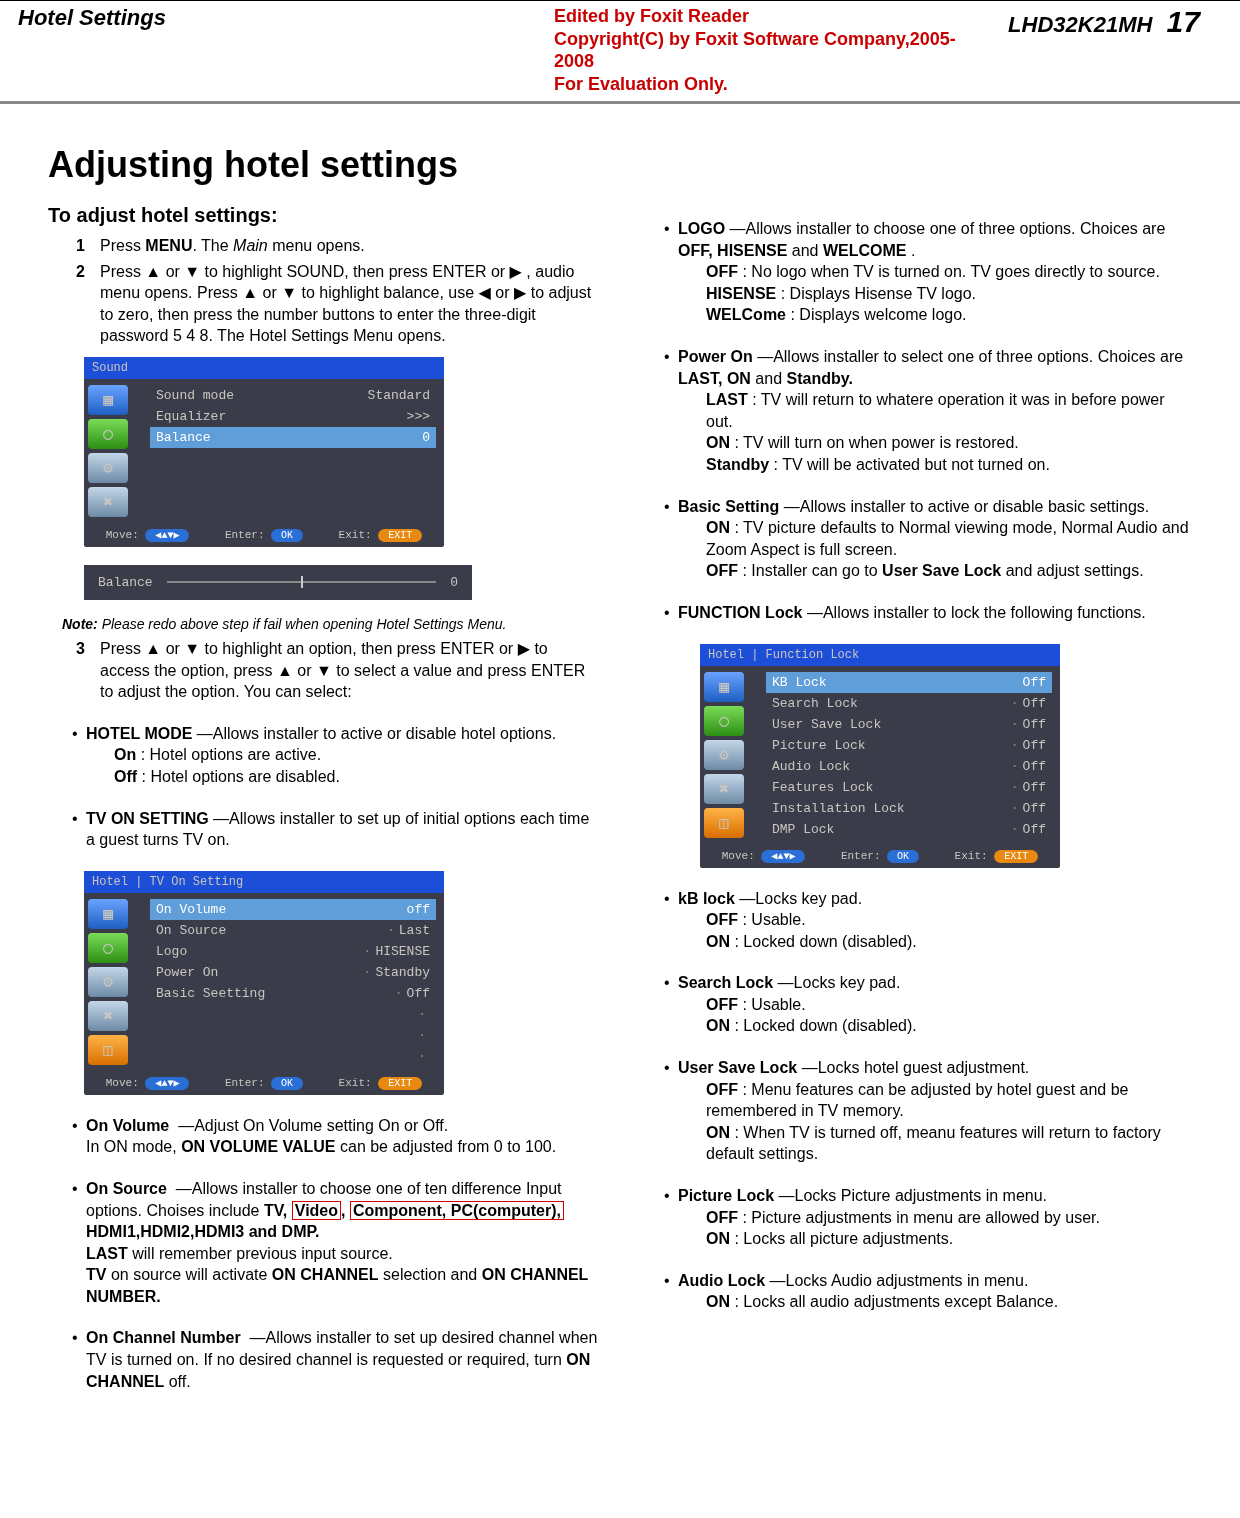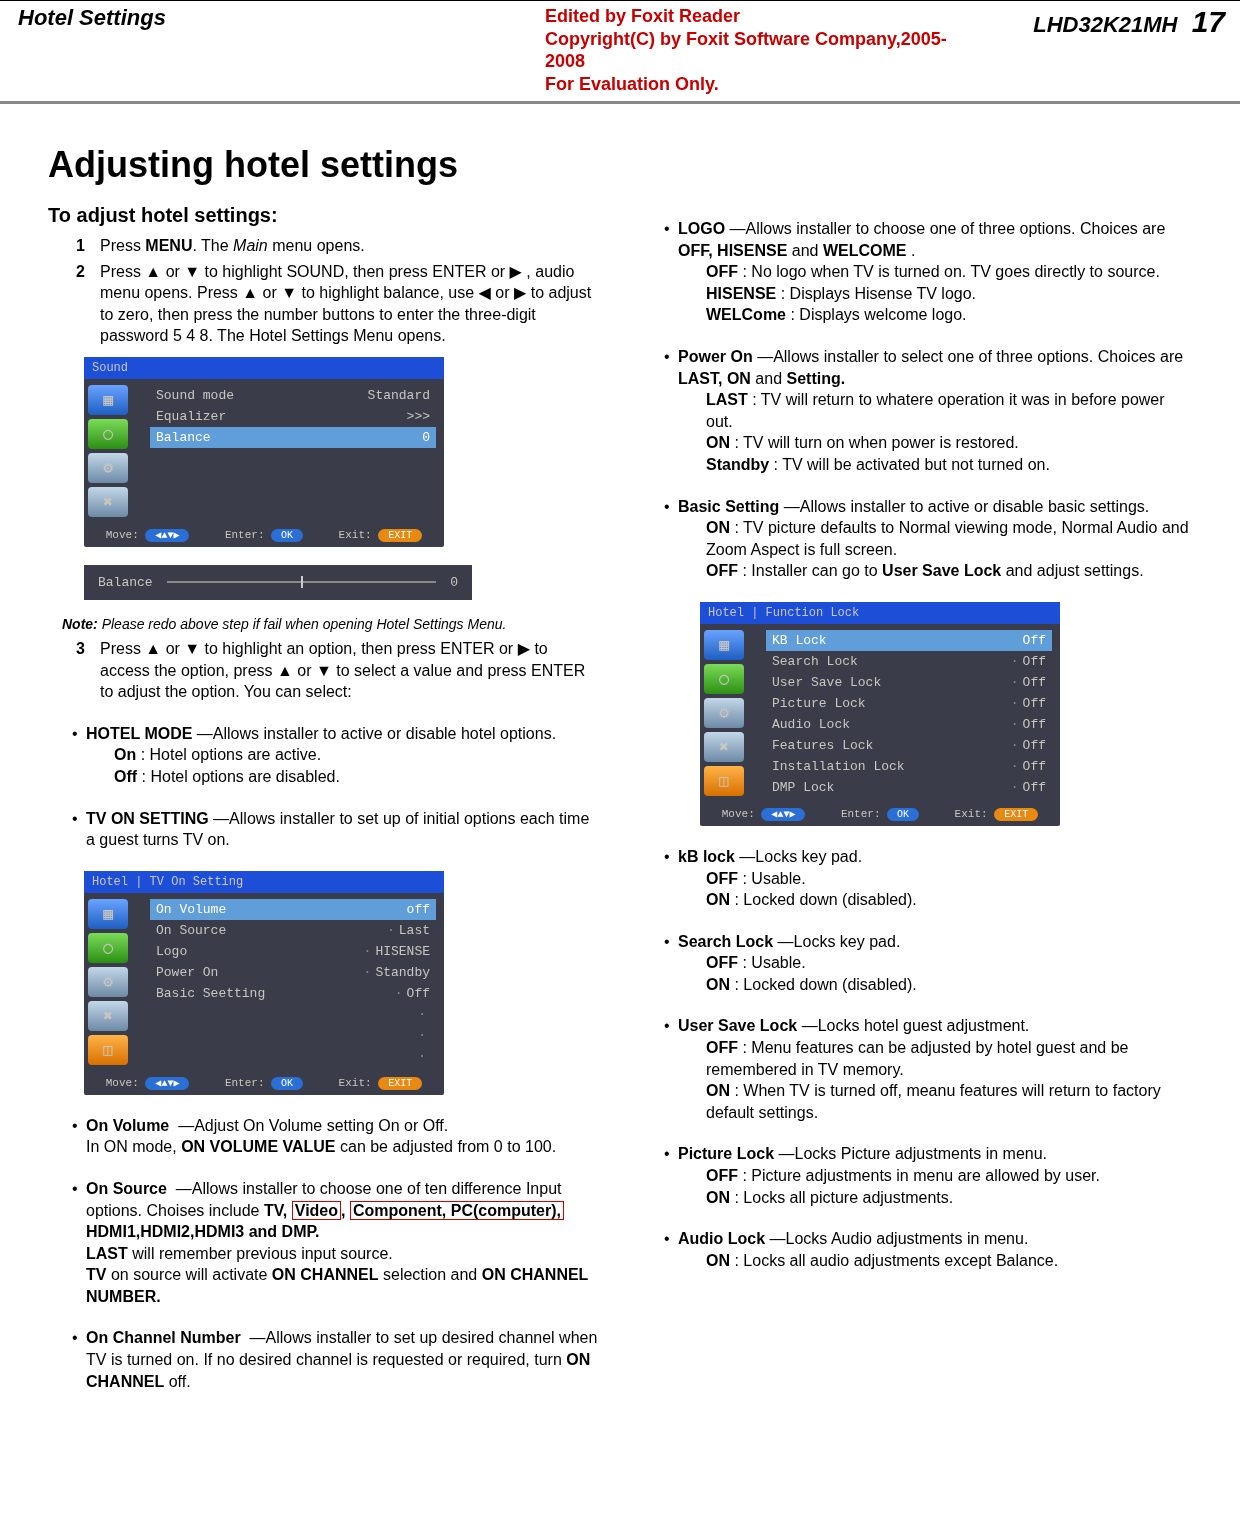--- a/index.html
+++ b/index.html
@@ -1,21 +1,21 @@
 <!DOCTYPE html>
 <html><head>
 <meta charset="utf-8">
 <style>
   body{margin:0;padding:0;font-family:"Myriad Pro","Segoe UI",Arial,sans-serif;background:#fff;color:#000;width:1240px}
   .page{padding:0 48px 40px 48px}
   .topband{border-top:1px solid #000}
   .header-row{display:flex;align-items:flex-start;padding:4px 0 2px 0;font-style:italic;font-weight:bold}
   .header-left{flex:1;font-size:22px;padding-left:18px}
   .header-center{flex:0 0 420px;font-size:18px;color:#c80000;font-style:normal;font-weight:bold;line-height:1.25}
-  .header-right{flex:0 0 260px;text-align:right;font-size:22px;padding-right:15px}
+  .header-right{flex:0 0 260px;text-align:center;font-size:22px;padding-right:6px}
   .header-right .pg{font-size:30px;font-weight:900;margin-left:8px}
   .midrule{border-top:3px solid #888;margin:4px 0 40px 0}
   h1{font-size:36px;font-weight:800;margin:20px 0 12px 0}
   .cols{display:flex;gap:40px}
   .col{flex:1;min-width:0}
   .intro{font-weight:700;font-size:20px;margin:6px 0 8px 0}
   ol.steps{list-style:none;padding:0;margin:0 0 0 28px}
   ol.steps>li{position:relative;padding-left:24px;margin:4px 0;font-size:16px;line-height:1.35}
   ol.steps>li>.num{position:absolute;left:0;font-weight:800}
   .osd{background:#3a3d49;color:#c9c6c0;font-family:"Courier New",monospace;font-size:13px;margin:10px 0 18px 36px;width:360px;border-radius:2px;position:relative}
@@ -190,29 +190,30 @@
       </ul>
     </div>
 
     <div class="col">
       <ul class="opts">
         <li><b>LOGO</b>  —Allows installer to choose one of three options. Choices are <b>OFF, HISENSE</b>  and <b>WELCOME</b>  .
           <div class="sub"><b>OFF</b> : No logo when TV is turned on. TV goes directly to source.</div>
           <div class="sub"><b>HISENSE</b> : Displays Hisense TV logo.</div>
           <div class="sub"><b>WELCome</b> : Displays welcome logo.</div>
         </li>
-        <li><b>Power On</b> —Allows installer to select one of three options. Choices are <b>LAST, ON</b> and <b>Setting.</b>
+        <li><b>Power On</b> —Allows installer to select one of three options. Choices are <b>LAST, ON</b> and <b>Standby.</b>
           <div class="sub"><b>LAST</b> : TV will return to whatere operation it was in before power out.</div>
           <div class="sub"><b>ON</b> : TV will turn on when power is restored.</div>
           <div class="sub"><b>Standby</b> : TV will be activated but not turned on.</div>
         </li>
         <li><b>Basic Setting</b>  —Allows installer to active or disable basic settings.
           <div class="sub"><b>ON</b> : TV picture defaults to Normal viewing mode, Normal Audio and Zoom Aspect is full screen.</div>
           <div class="sub"><b>OFF</b>  : Installer can go to <b>User Save Lock</b>   and adjust settings.</div>
         </li>
+        <li><b>FUNCTION Lock</b> —Allows installer to lock the following functions.</li>
       </ul>
 
       <div class="osd" style="margin-left:60px">
         <div class="tabbar">Hotel | Function Lock</div>
         <div class="body">
           <div class="iconcol">
             <div class="ic">▦</div>
             <div class="ic grn">◯</div>
             <div class="ic gry">⚙</div>
             <div class="ic gry">✖</div>

